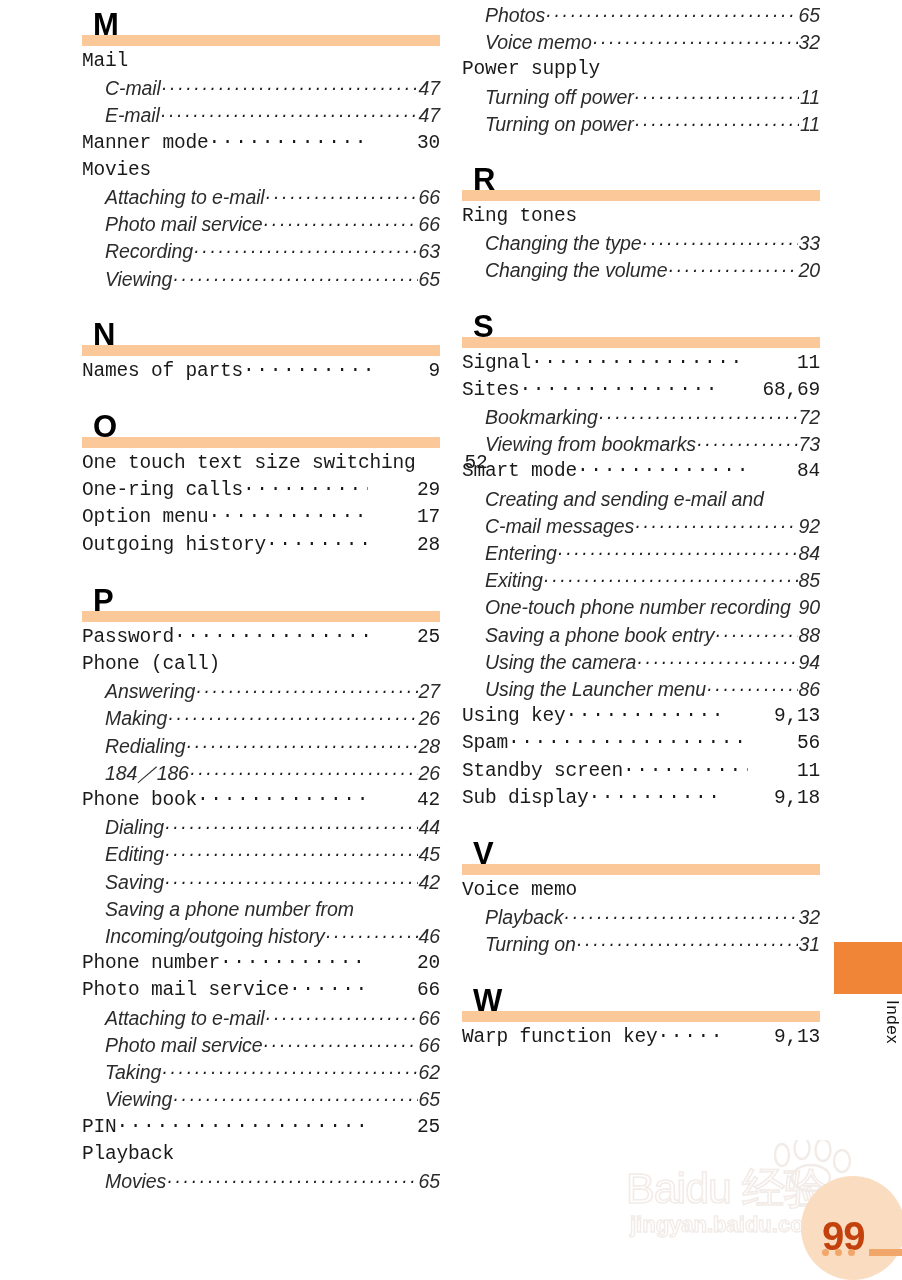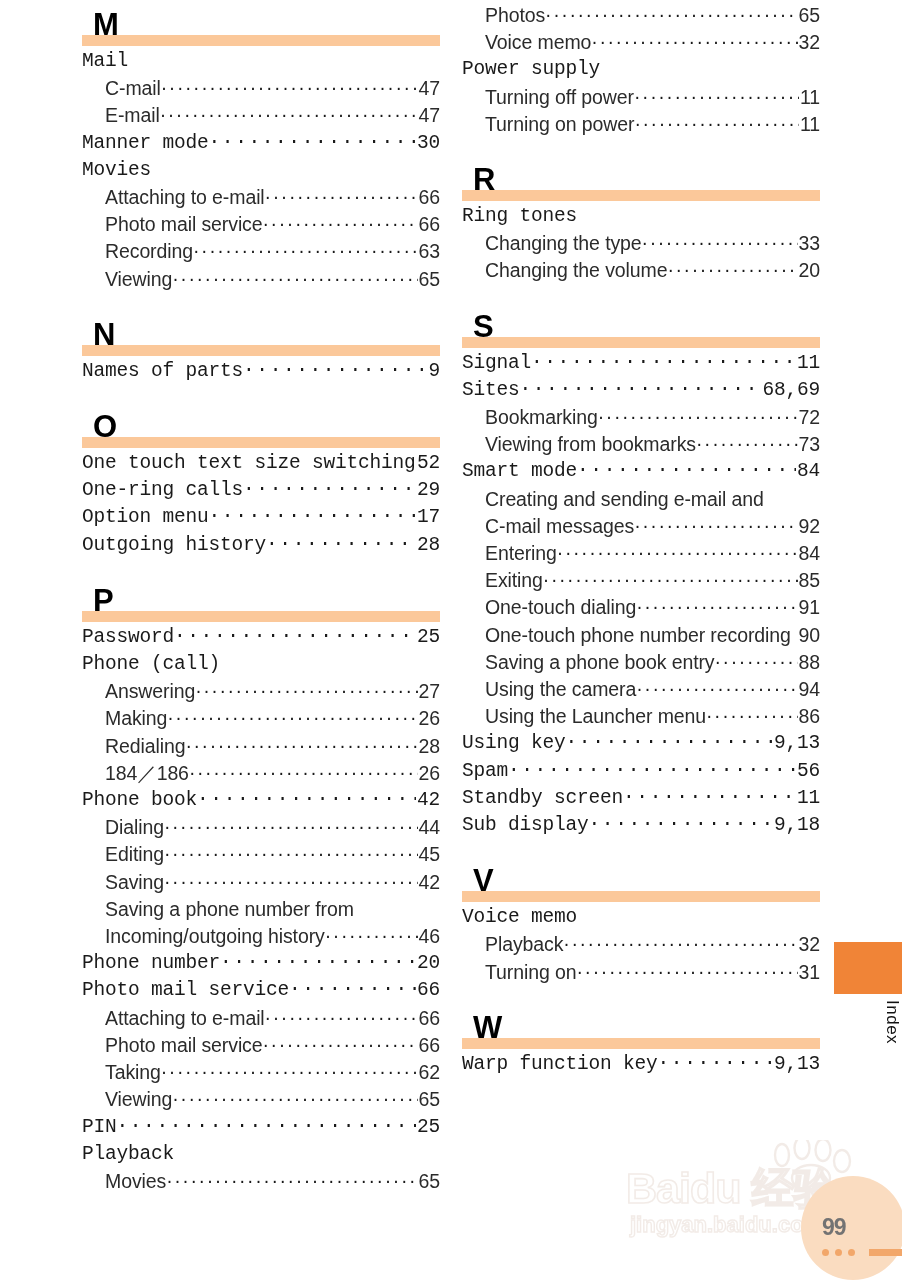--- a/index.html
+++ b/index.html
@@ -55,20 +55,21 @@
     padding-left:0;
     font-weight:500;
     letter-spacing:-0.2px;
     font-family:Liberation Mono, monospace;
   }
   .entry.lvl2{
     padding-left:23px;
     font-weight:400;
     color:#2b2b2b;
     letter-spacing:-0.1px;
+    font-style:italic;
   }
   .entry .lbl{flex:0 0 auto;}
   .entry .leader{
     flex:1 1 auto;
     overflow:hidden;
     margin:0 0px;
     color:#1a1a1a;
     font-size:19.5px;
     letter-spacing:1.6px;
     position:relative;
@@ -77,21 +78,21 @@
   .entry .leader::before{
     content:"···························································································";
     display:block;
     white-space:nowrap;
   }
   .entry .leader.gap::before{content:"";}
   .entry .pg{
     flex:0 0 auto;
     padding-left:1px;
   }
-  .entry.lvl1 .pg{font-weight:500;}
+  .entry.lvl1 .pg{font-weight:500;margin-left:48px;}
   
   .entry.cont .leader::before{content:"";}
 
   
   .sec-body{padding-top:2px;}
   .section + .section{margin-top:0;}
   .gap-after{height:17px;}
 
   
   .index-tab{
@@ -116,23 +117,23 @@
   .pg-circle{
     position:absolute;
     left:801px;top:1176px;
     width:104px;height:104px;
     border-radius:50%;
     background:#FADCC0;
   }
   .pg-num{
     position:absolute;
     left:822px;top:1214px;
-    font-size:23px;
+    font-size:40px;
     font-weight:bold;
-    color:#737373;
+    color:#c2410c;
     letter-spacing:-1px;
   }
   .pg-rule{
     position:absolute;
     left:869px;top:1249px;
     width:33px;height:7px;
     background:#F2A76A;
   }
   .pg-dots{
     position:absolute;
@@ -147,21 +148,21 @@
   
   .watermark{
     position:absolute;
     left:626px;top:1146px;
     width:268px;height:110px;
     pointer-events:none;
     opacity:.55;
   }
   .wm-main{
     position:absolute;left:0;top:14px;
-    font-size:43px;font-weight:bold;
+    font-size:43px;font-weight:normal;
     color:transparent;
     -webkit-text-stroke:1.6px #E8DCD4;
     letter-spacing:-1px;
     white-space:nowrap;
   }
   .wm-sub{
     position:absolute;left:4px;top:66px;
     font-size:22px;font-weight:bold;
     color:transparent;
     -webkit-text-stroke:1.4px #E8DCD4;
@@ -478,25 +479,20 @@
           </div>
           <div class="entry lvl2">
             <span class="lbl">Entering</span>
             <span class="leader"></span>
             <span class="pg">84</span>
           </div>
           <div class="entry lvl2">
             <span class="lbl">Exiting</span>
             <span class="leader"></span>
             <span class="pg">85</span>
-          </div>
-          <div class="entry lvl2">
-            <span class="lbl">One-touch dialing</span>
-            <span class="leader"></span>
-            <span class="pg">91</span>
           </div>
           <div class="entry lvl2">
             <span class="lbl">One-touch phone number recording</span>
             <span class="leader gap"></span>
             <span class="pg">90</span>
           </div>
           <div class="entry lvl2">
             <span class="lbl">Saving a phone book entry</span>
             <span class="leader"></span>
             <span class="pg">88</span>

